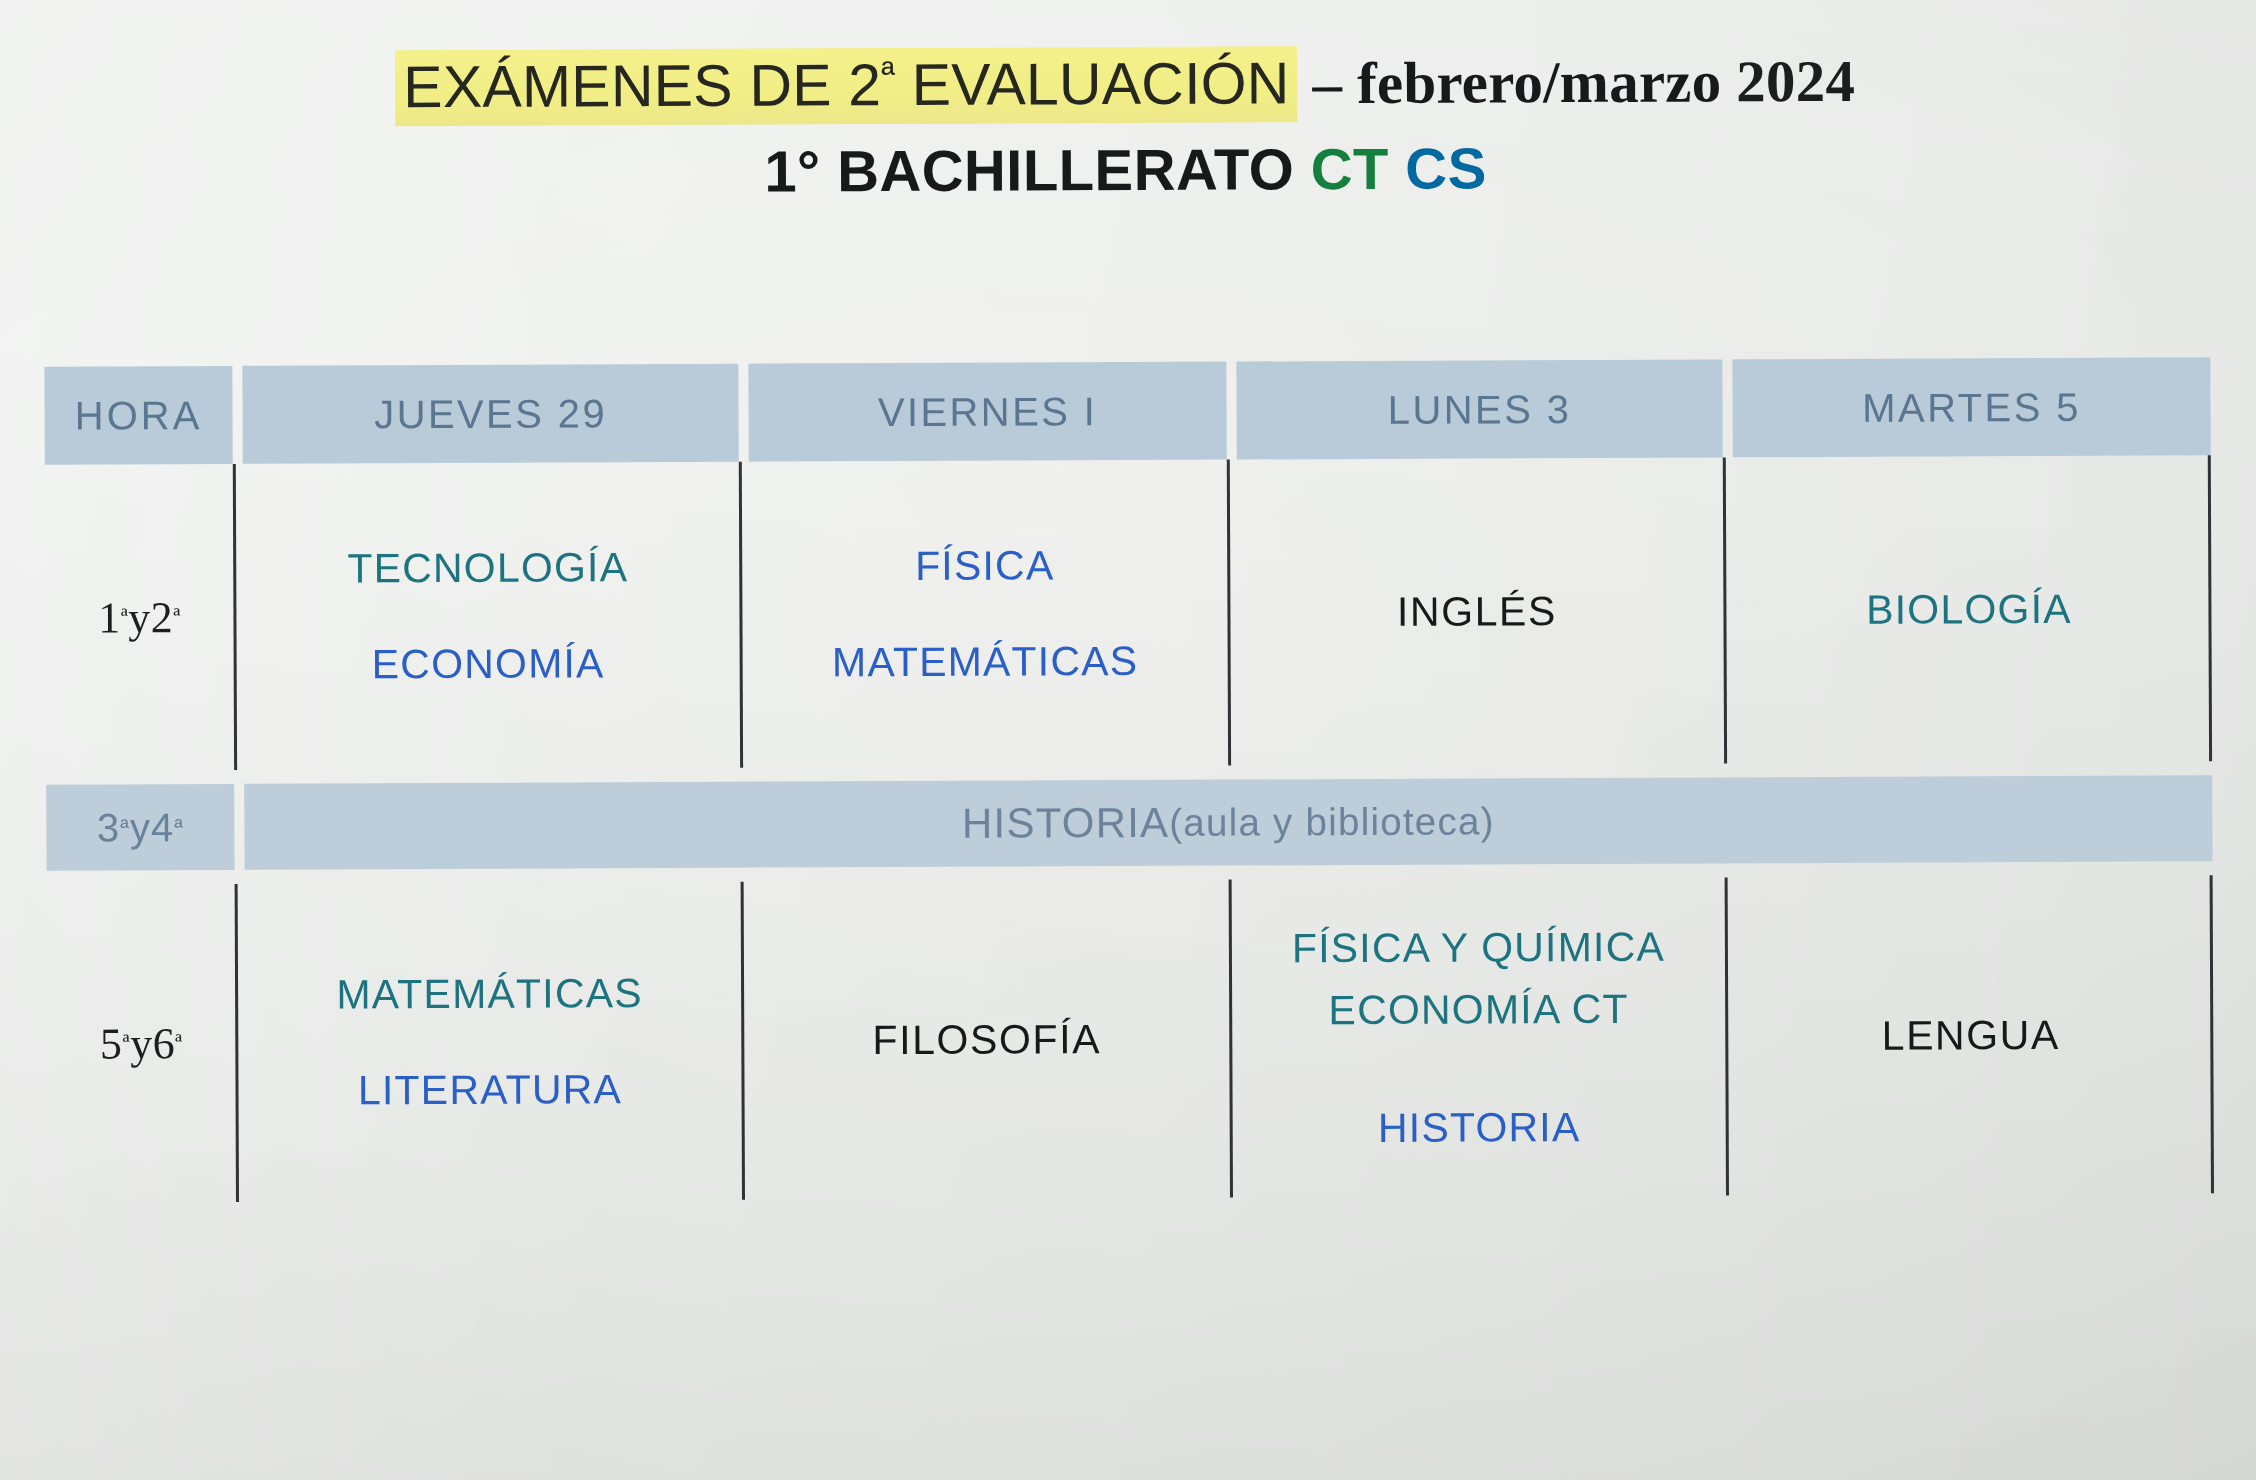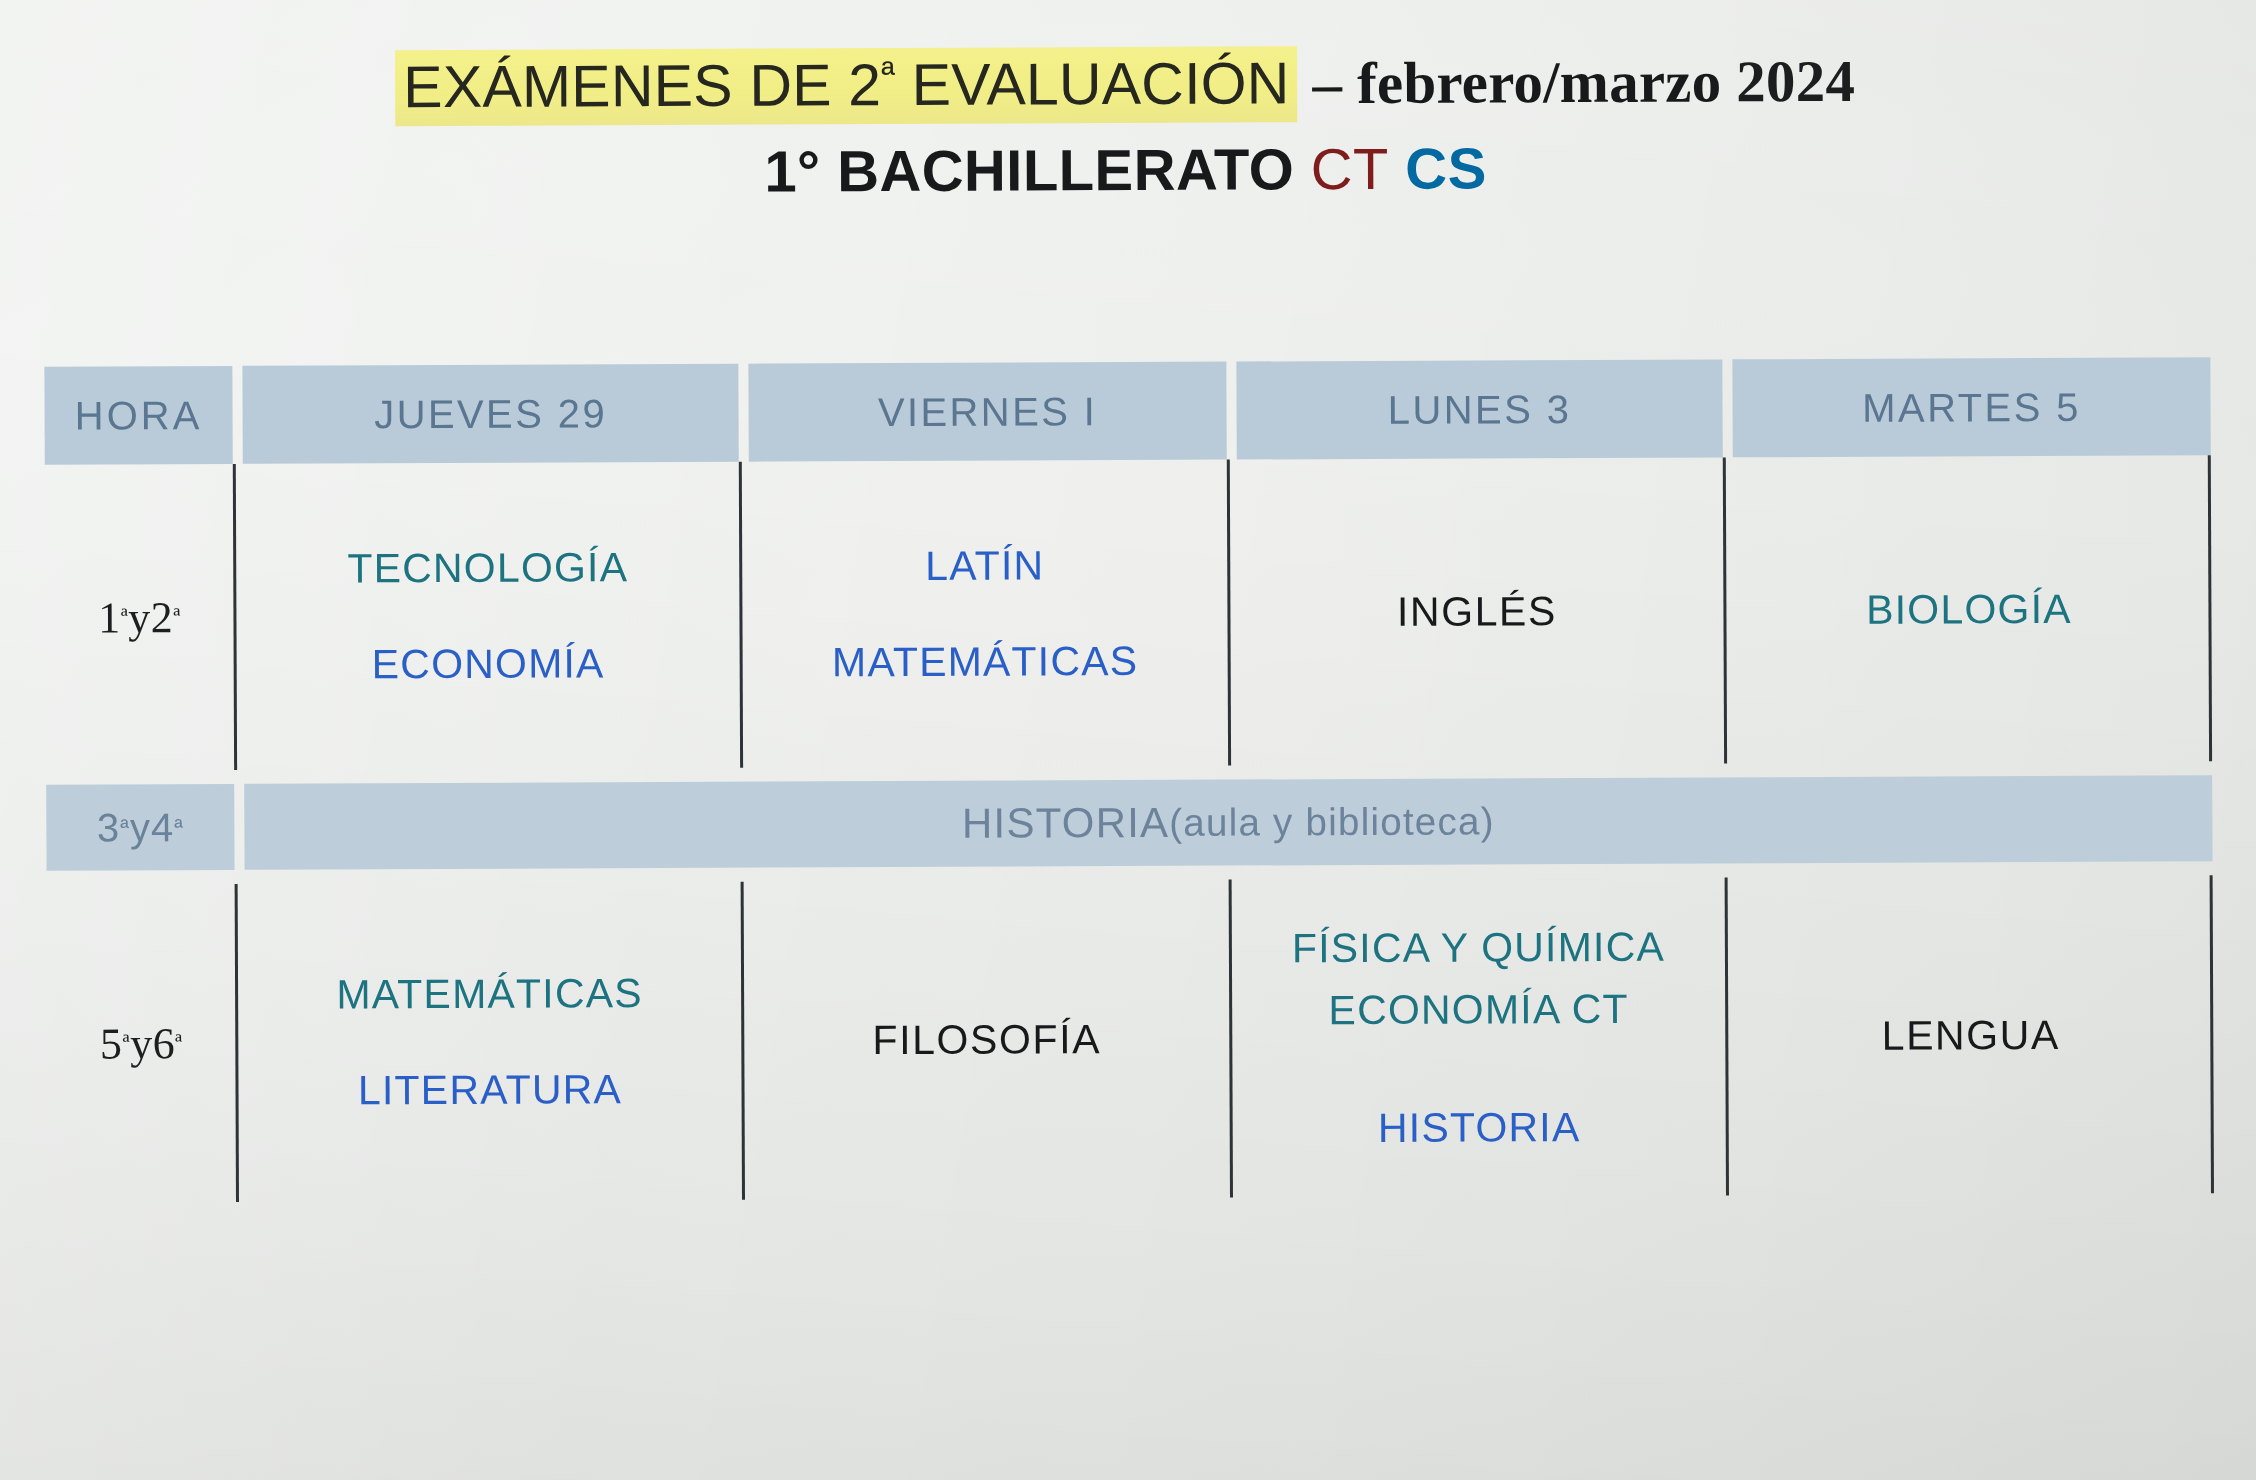--- a/index.html
+++ b/index.html
@@ -88,21 +88,21 @@
     font-size: 58px;
     line-height: 1.06;
     white-space: nowrap;
     letter-spacing: 0.4px;
   }
   .t-bach {
     font-family: "Liberation Sans", sans-serif;
     font-weight: 700;
     color: #18191a;
   }
-  .t-ct { color: #7f1d1d; font-weight: 400; }
+  .t-ct { color: #15803d; font-weight: 700; }
   .t-cs { color: #0369a1; font-weight: 700; }
 
   
   .table {
     position: absolute;
     left: 46px;
     top: 362px;
     width: 2166px;
   }
 
@@ -262,21 +262,21 @@
           <span class="sup">ª</span>
       </div>
 
       <div class="cell sep c-jue">
         <span class="subj teal">TECNOLOGÍA</span>
         <span class="spacer-sm"></span>
         <span class="subj blue">ECONOMÍA</span>
       </div>
 
       <div class="cell sep c-vie">
-        <span class="subj blue">LATÍN</span>
+        <span class="subj blue">FÍSICA</span>
         <span class="spacer-sm"></span>
         <span class="subj blue">MATEMÁTICAS</span>
       </div>
 
       <div class="cell sep c-lun">
         <span class="subj black">INGLÉS</span>
       </div>
 
       <div class="cell sep c-mar">
         <span class="subj teal">BIOLOGÍA</span>

